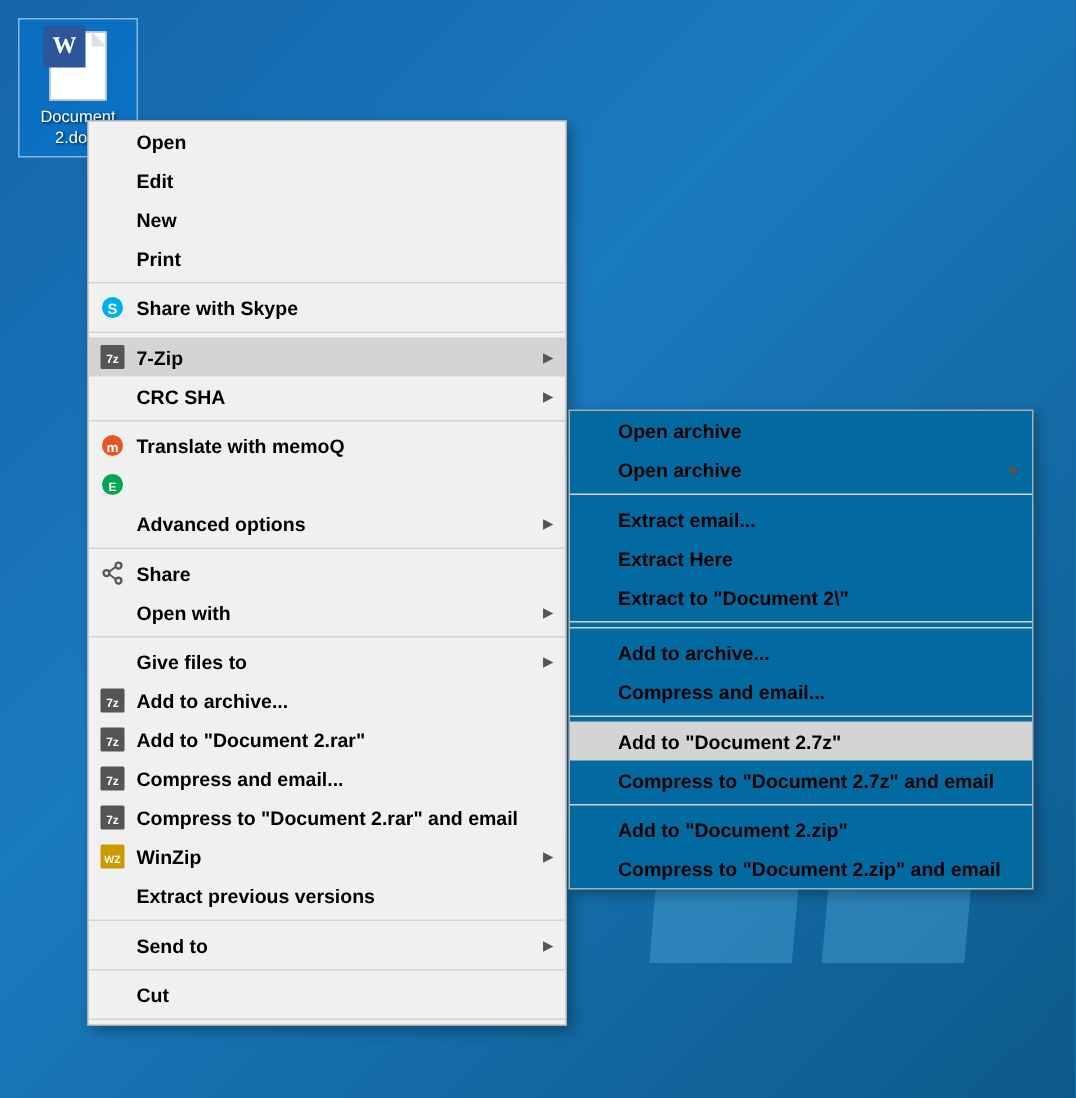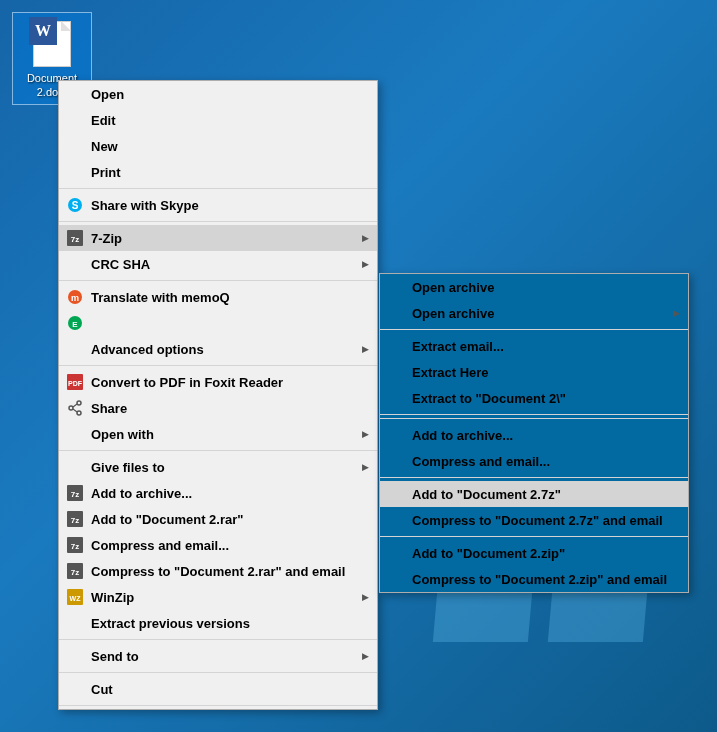--- a/index.html
+++ b/index.html
@@ -294,29 +294,20 @@
           <text x="8" y="12" text-anchor="middle" fill="white" font-size="8" font-family="Arial" font-weight="bold">E</text>
         </svg>
       </span>
     </div>
 
     <div class="menu-item has-arrow">
       <span class="menu-item-text">Advanced options</span>
     </div>
     <div class="menu-separator"></div>
 
-    <div class="menu-item">
-      <span class="menu-item-icon">
-        <svg width="18" height="18" viewBox="0 0 18 18">
-          <rect x="1" y="1" width="16" height="16" rx="1" fill="#cc3333"></rect>
-          <text x="9" y="13" text-anchor="middle" fill="white" font-size="7" font-family="Arial" font-weight="bold">PDF</text>
-        </svg>
-      </span>
-      <span class="menu-item-text">Convert to PDF in Foxit Reader</span>
-    </div>
 
     <div class="menu-item">
       <span class="menu-item-icon">
         <svg width="16" height="16" viewBox="0 0 16 16">
           <circle cx="12" cy="3" r="2" fill="none" stroke="#555" stroke-width="1.5"></circle>
           <circle cx="4" cy="8" r="2" fill="none" stroke="#555" stroke-width="1.5"></circle>
           <circle cx="12" cy="13" r="2" fill="none" stroke="#555" stroke-width="1.5"></circle>
           <line x1="10" y1="4" x2="6" y2="7" stroke="#555" stroke-width="1.2"></line>
           <line x1="10" y1="12" x2="6" y2="9" stroke="#555" stroke-width="1.2"></line>
         </svg>

